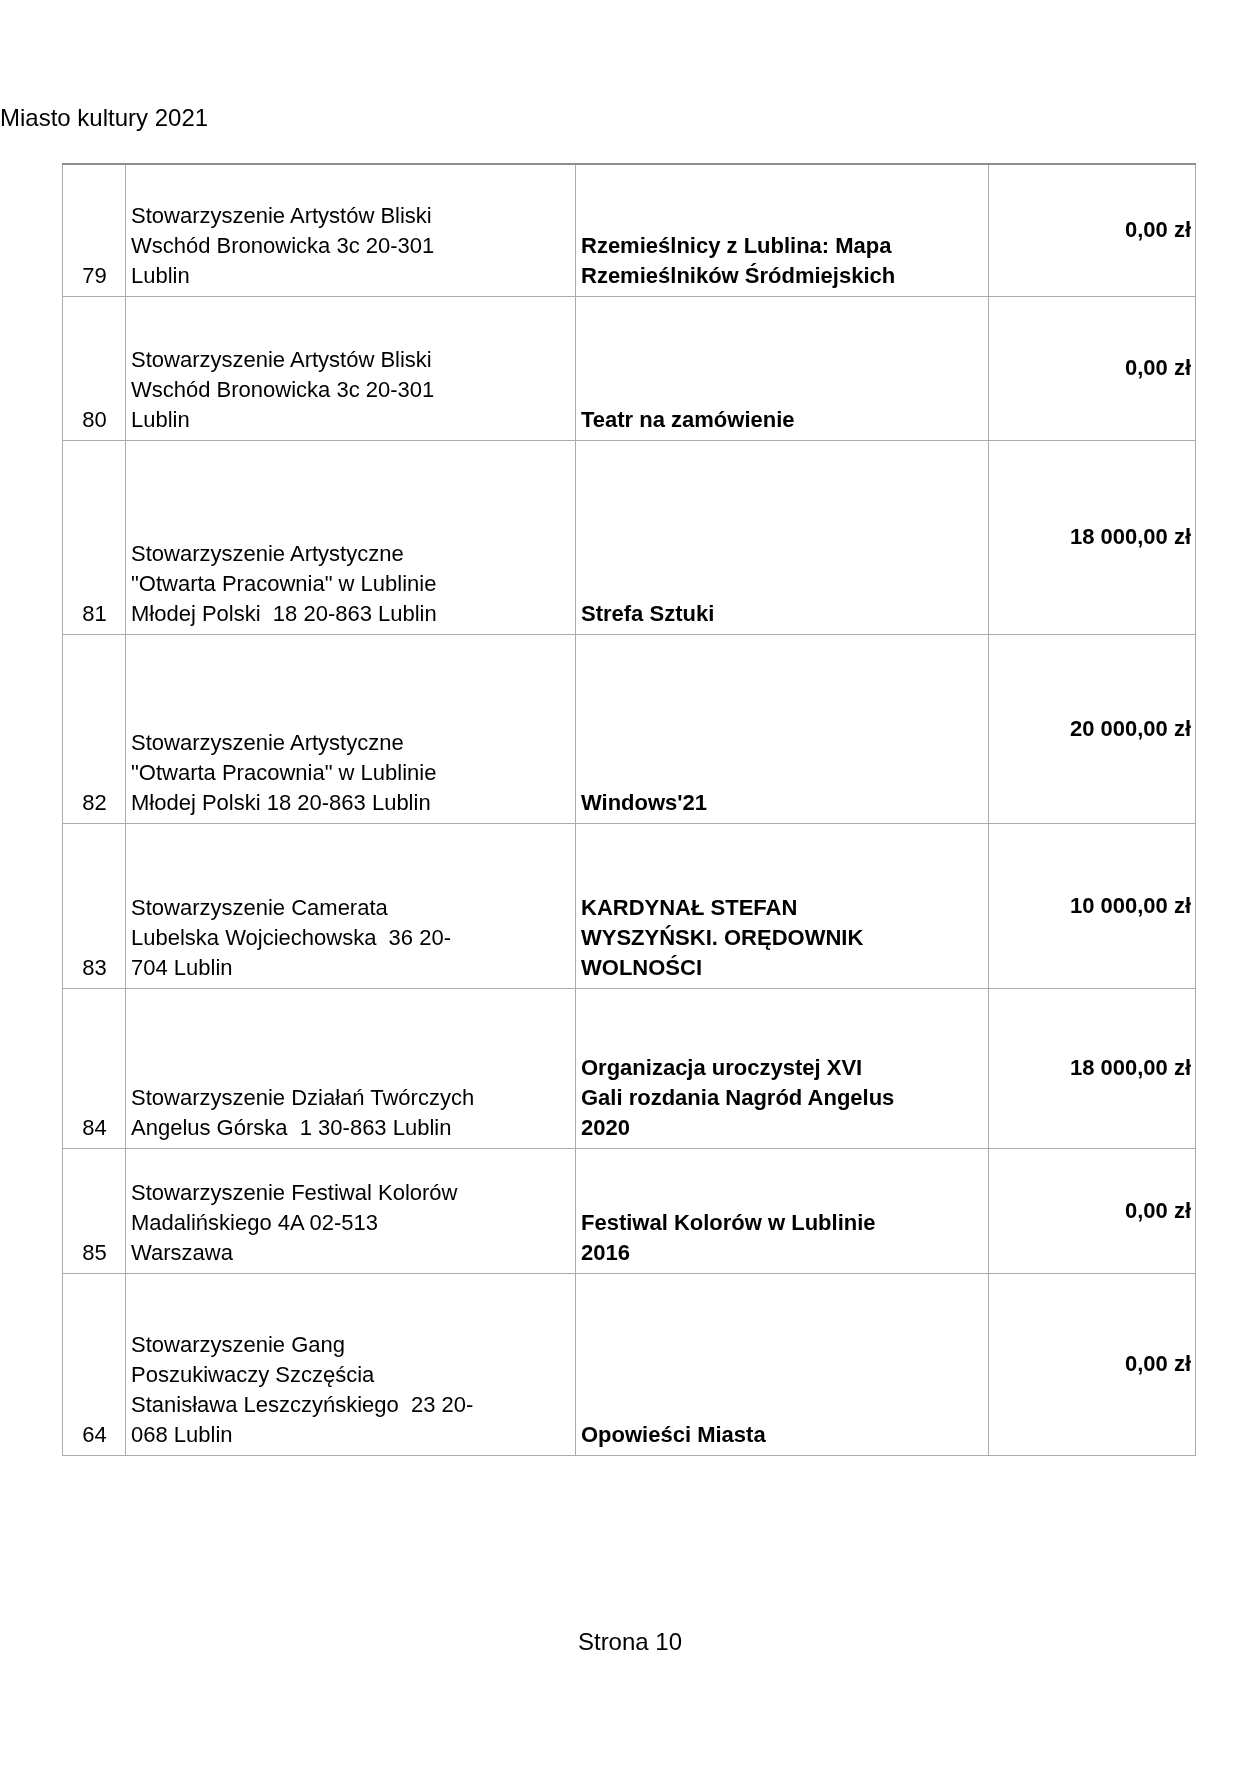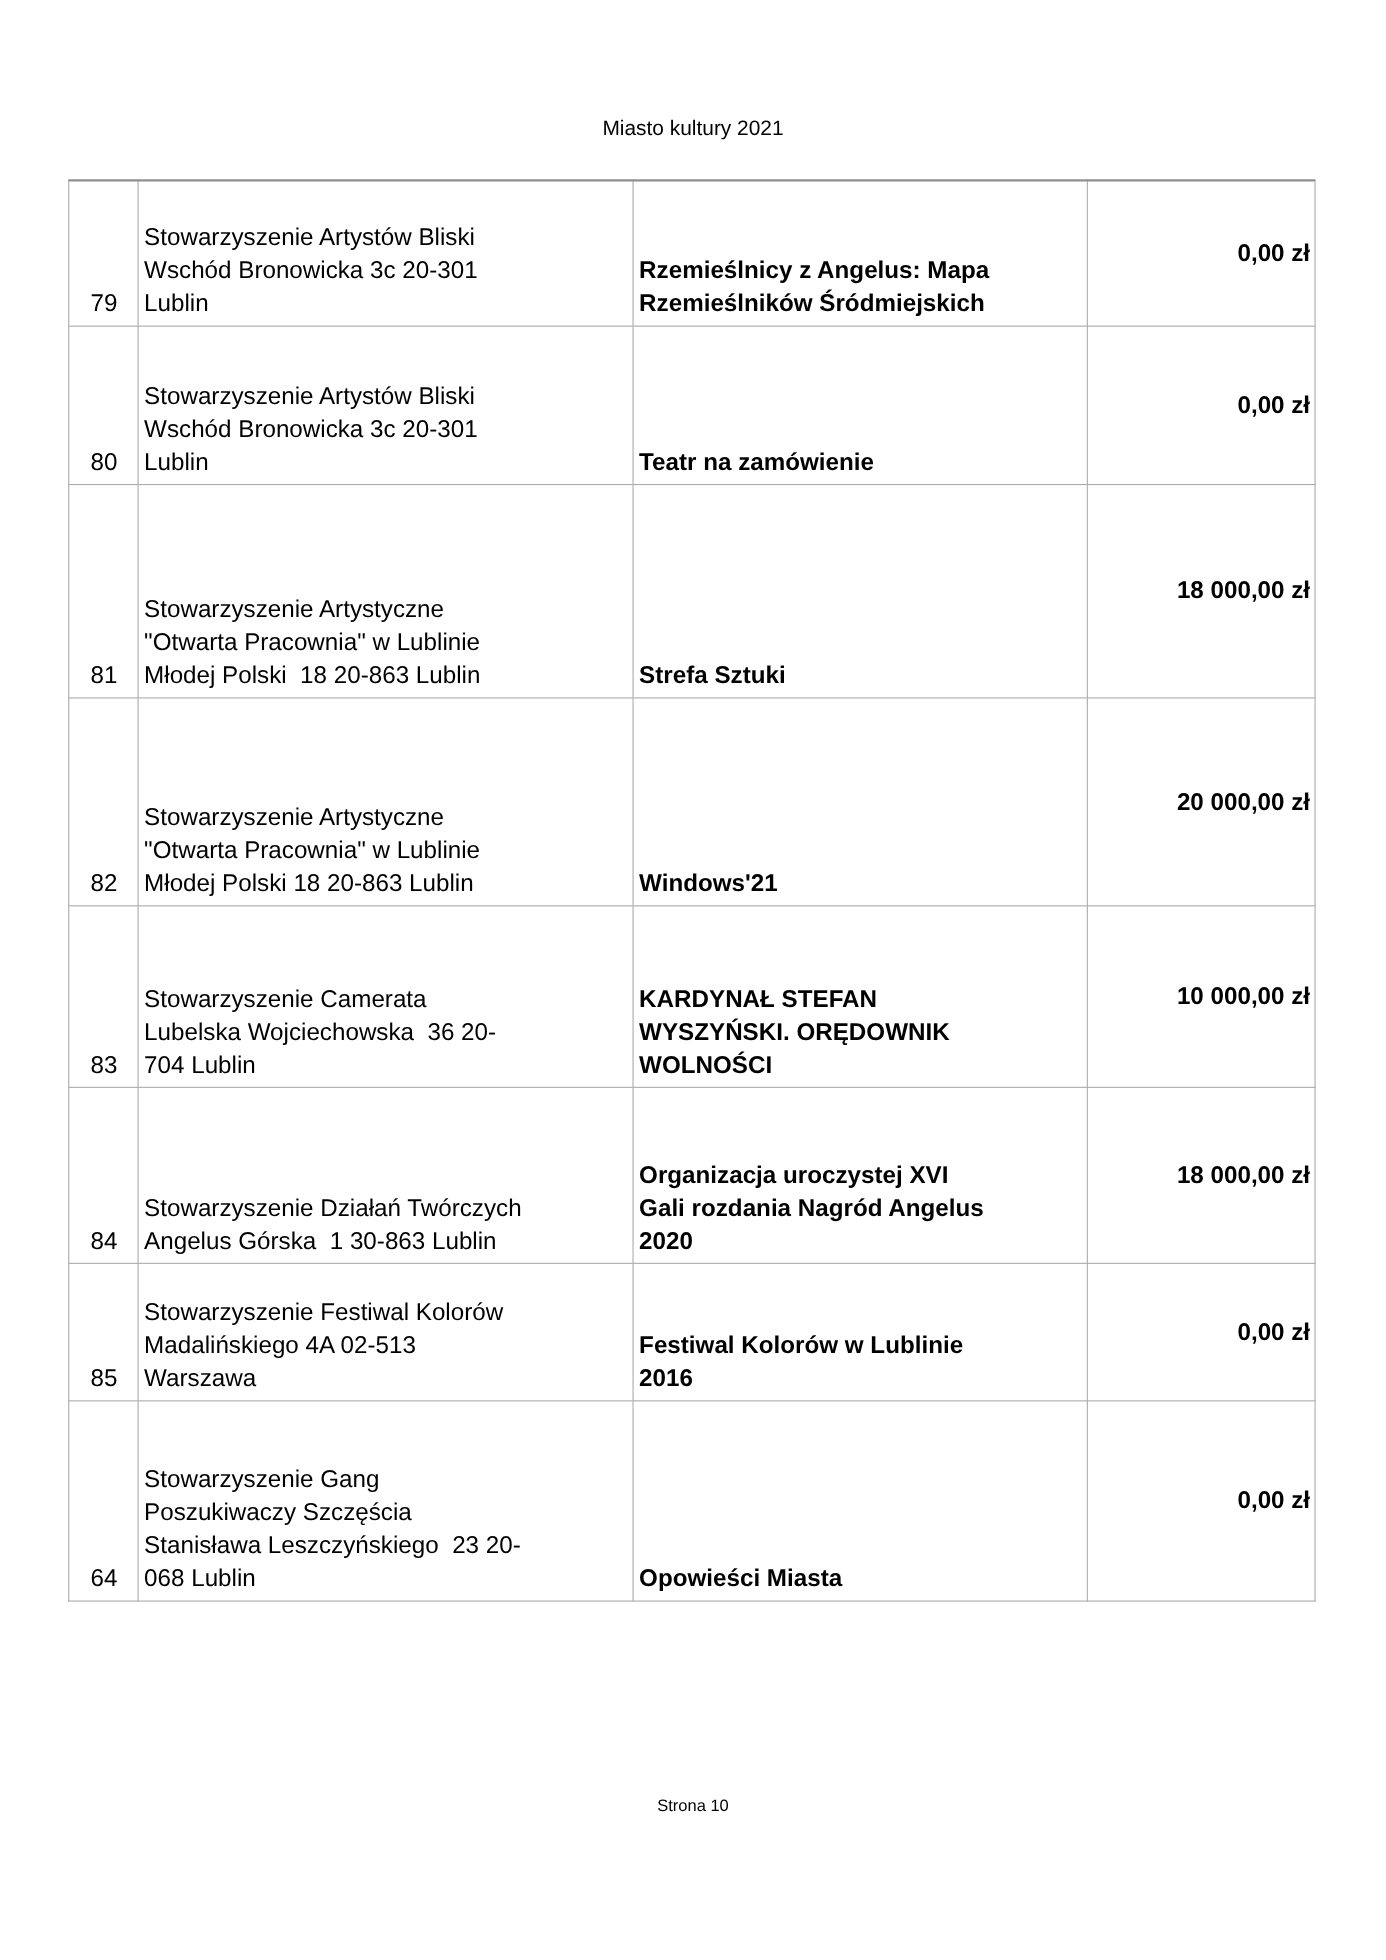--- a/index.html
+++ b/index.html
@@ -7,21 +7,21 @@
     position:relative;
     width:1260px;height:1782px;
     margin:0 auto;
     background:#ffffff;
     font-family:"Liberation Sans", sans-serif;
     color:#000;
     overflow:hidden;
   }
   .doc-title{
     position:absolute;top:107px;left:0;width:100%;
-    text-align:center;font-size:19px;line-height:22px;
+    font-size:24px;line-height:22px;
   }
   table.grants{
     position:absolute;left:62px;top:163px;
     border-collapse:collapse;table-layout:fixed;
     width:1101px;
   }
   table.grants{border-top:2px solid #8e8e8e;}
   td{
     border:1px solid #ababab;
     vertical-align:bottom;
@@ -34,38 +34,38 @@
   td.num{width:59px;text-align:center;padding-right:1px;padding-left:2px;}
   td.org{width:440px;margin-left:20px;}
   td.proj{width:403px;font-weight:bold;}
   td.amt{
     width:198px;font-weight:bold;
     vertical-align:middle;text-align:right;
     padding:0 4px;
   }
   .doc-footer{
     position:absolute;top:1631px;left:0;width:100%;
-    text-align:center;font-size:15px;line-height:22px;
+    text-align:center;font-size:24px;line-height:22px;
   }
 </style>
 </head>
 <body>
 
 <div class="page">
 
   <div class="doc-title">Miasto kultury 2021</div>
 
   <table class="grants">
     <tbody>
       <tr style="height:132px">
         <td class="num">79</td>
         <td class="org">Stowarzyszenie Artystów Bliski
 Wschód Bronowicka 3c 20-301
 Lublin</td>
-        <td class="proj">Rzemieślnicy z Angelus: Mapa
+        <td class="proj">Rzemieślnicy z Lublina: Mapa
 Rzemieślników Śródmiejskich</td>
         <td class="amt">0,00 zł</td>
       </tr>
       <tr style="height:144px">
         <td class="num">80</td>
         <td class="org">Stowarzyszenie Artystów Bliski
 Wschód Bronowicka 3c 20-301
 Lublin</td>
         <td class="proj">Teatr na zamówienie</td>
         <td class="amt">0,00 zł</td>

